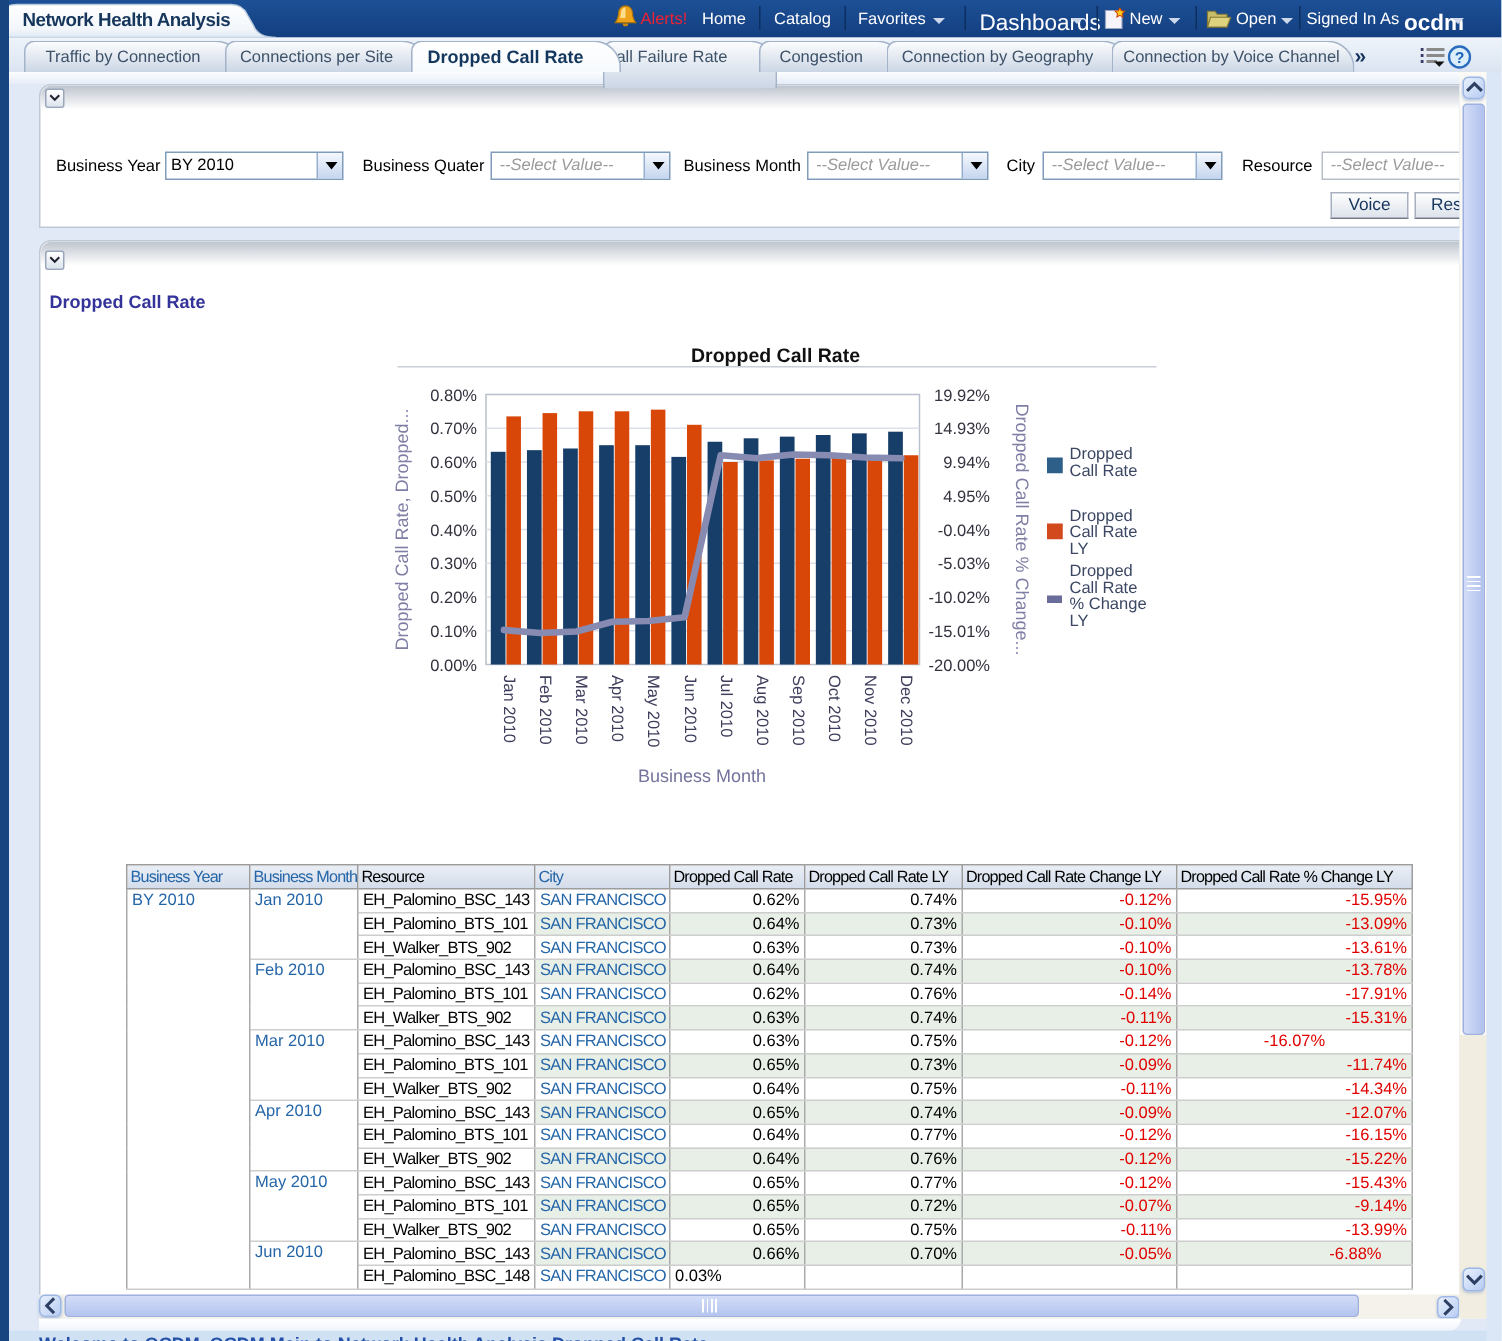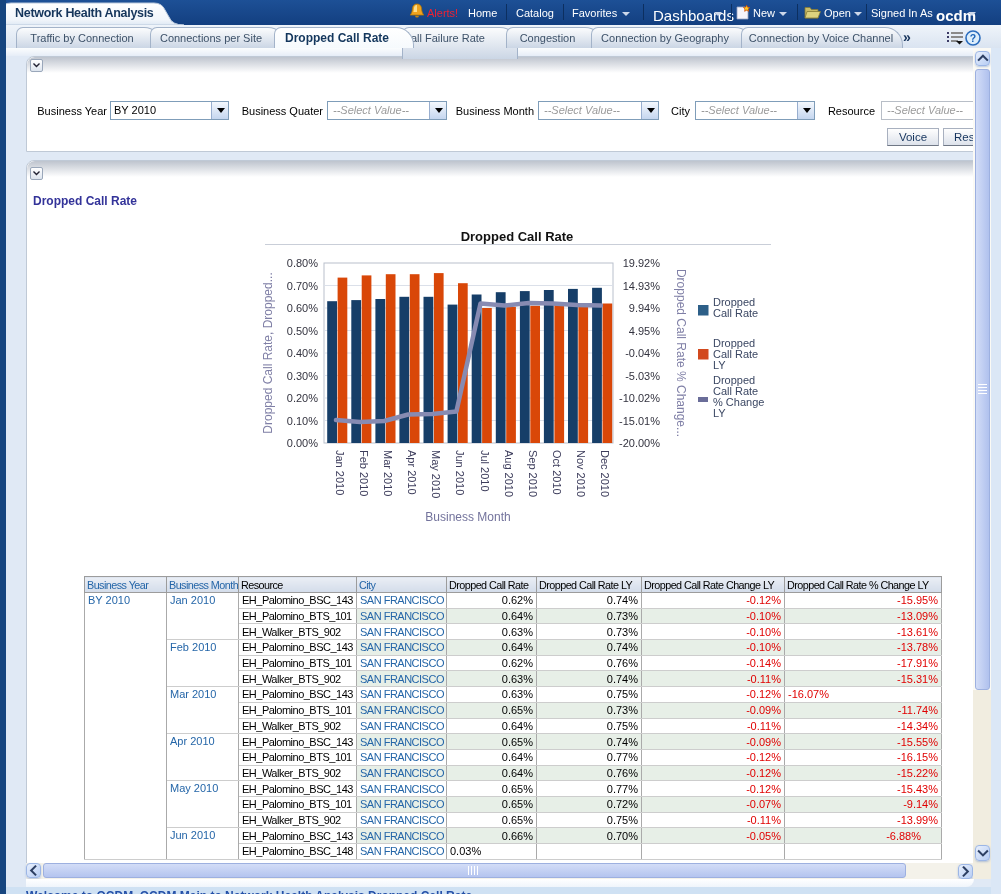--- a/index.html
+++ b/index.html
@@ -284,21 +284,21 @@
         <td style="border:1px solid #aaaaaa;border-top-color:#cdcdcd;border-bottom-color:#cdcdcd;color:#e00000;padding:0 3px;background:#e7efe7;text-align:right;">-0.11%</td>
         <td style="border:1px solid #aaaaaa;border-top-color:#cdcdcd;border-bottom-color:#cdcdcd;color:#e00000;padding:0 3px;background:#e7efe7;text-align:right;">-15.31%</td>
       </tr>
       <tr style="height:15.7px;">
         <td rowspan="3" style="border:1px solid #aaaaaa;border-top-color:#cdcdcd;border-bottom-color:#cdcdcd;color:#2566a8;vertical-align:top;padding:1px 3px;background:#fff;">Mar 2010</td>
         <td style="border:1px solid #aaaaaa;border-top-color:#cdcdcd;border-bottom-color:#cdcdcd;color:#000;padding:0 3px;background:#fff;white-space:nowrap;letter-spacing:-0.5px;">EH_Palomino_BSC_143</td>
         <td style="border:1px solid #aaaaaa;border-top-color:#cdcdcd;border-bottom-color:#cdcdcd;color:#2566a8;padding:0 3px;background:#ffffff;white-space:nowrap;letter-spacing:-0.5px;">SAN FRANCISCO</td>
         <td style="border:1px solid #aaaaaa;border-top-color:#cdcdcd;border-bottom-color:#cdcdcd;color:#000;padding:0 3px;background:#ffffff;text-align:right;">0.63%</td>
         <td style="border:1px solid #aaaaaa;border-top-color:#cdcdcd;border-bottom-color:#cdcdcd;color:#000;padding:0 3px;background:#ffffff;text-align:right;">0.75%</td>
         <td style="border:1px solid #aaaaaa;border-top-color:#cdcdcd;border-bottom-color:#cdcdcd;color:#e00000;padding:0 3px;background:#ffffff;text-align:right;">-0.12%</td>
-        <td style="border:1px solid #aaaaaa;border-top-color:#cdcdcd;border-bottom-color:#cdcdcd;color:#e00000;padding:0 3px;background:#ffffff;text-align:left;">-16.07%</td>
+        <td style="border:1px solid #aaaaaa;border-top-color:#cdcdcd;border-bottom-color:#cdcdcd;color:#e00000;padding:0 3px;background:#ffffff;text-align:center;">-16.07%</td>
       </tr>
       <tr style="height:15.7px;">
         <td style="border:1px solid #aaaaaa;border-top-color:#cdcdcd;border-bottom-color:#cdcdcd;color:#000;padding:0 3px;background:#fff;white-space:nowrap;letter-spacing:-0.5px;">EH_Palomino_BTS_101</td>
         <td style="border:1px solid #aaaaaa;border-top-color:#cdcdcd;border-bottom-color:#cdcdcd;color:#2566a8;padding:0 3px;background:#e7efe7;white-space:nowrap;letter-spacing:-0.5px;">SAN FRANCISCO</td>
         <td style="border:1px solid #aaaaaa;border-top-color:#cdcdcd;border-bottom-color:#cdcdcd;color:#000;padding:0 3px;background:#e7efe7;text-align:right;">0.65%</td>
         <td style="border:1px solid #aaaaaa;border-top-color:#cdcdcd;border-bottom-color:#cdcdcd;color:#000;padding:0 3px;background:#e7efe7;text-align:right;">0.73%</td>
         <td style="border:1px solid #aaaaaa;border-top-color:#cdcdcd;border-bottom-color:#cdcdcd;color:#e00000;padding:0 3px;background:#e7efe7;text-align:right;">-0.09%</td>
         <td style="border:1px solid #aaaaaa;border-top-color:#cdcdcd;border-bottom-color:#cdcdcd;color:#e00000;padding:0 3px;background:#e7efe7;text-align:right;">-11.74%</td>
       </tr>
       <tr style="height:15.7px;">
@@ -309,21 +309,21 @@
         <td style="border:1px solid #aaaaaa;border-top-color:#cdcdcd;border-bottom-color:#cdcdcd;color:#e00000;padding:0 3px;background:#ffffff;text-align:right;">-0.11%</td>
         <td style="border:1px solid #aaaaaa;border-top-color:#cdcdcd;border-bottom-color:#cdcdcd;color:#e00000;padding:0 3px;background:#ffffff;text-align:right;">-14.34%</td>
       </tr>
       <tr style="height:15.7px;">
         <td rowspan="3" style="border:1px solid #aaaaaa;border-top-color:#cdcdcd;border-bottom-color:#cdcdcd;color:#2566a8;vertical-align:top;padding:1px 3px;background:#fff;">Apr 2010</td>
         <td style="border:1px solid #aaaaaa;border-top-color:#cdcdcd;border-bottom-color:#cdcdcd;color:#000;padding:0 3px;background:#fff;white-space:nowrap;letter-spacing:-0.5px;">EH_Palomino_BSC_143</td>
         <td style="border:1px solid #aaaaaa;border-top-color:#cdcdcd;border-bottom-color:#cdcdcd;color:#2566a8;padding:0 3px;background:#e7efe7;white-space:nowrap;letter-spacing:-0.5px;">SAN FRANCISCO</td>
         <td style="border:1px solid #aaaaaa;border-top-color:#cdcdcd;border-bottom-color:#cdcdcd;color:#000;padding:0 3px;background:#e7efe7;text-align:right;">0.65%</td>
         <td style="border:1px solid #aaaaaa;border-top-color:#cdcdcd;border-bottom-color:#cdcdcd;color:#000;padding:0 3px;background:#e7efe7;text-align:right;">0.74%</td>
         <td style="border:1px solid #aaaaaa;border-top-color:#cdcdcd;border-bottom-color:#cdcdcd;color:#e00000;padding:0 3px;background:#e7efe7;text-align:right;">-0.09%</td>
-        <td style="border:1px solid #aaaaaa;border-top-color:#cdcdcd;border-bottom-color:#cdcdcd;color:#e00000;padding:0 3px;background:#e7efe7;text-align:right;">-15.55%</td>
+        <td style="border:1px solid #aaaaaa;border-top-color:#cdcdcd;border-bottom-color:#cdcdcd;color:#e00000;padding:0 3px;background:#e7efe7;text-align:right;">-12.07%</td>
       </tr>
       <tr style="height:15.7px;">
         <td style="border:1px solid #aaaaaa;border-top-color:#cdcdcd;border-bottom-color:#cdcdcd;color:#000;padding:0 3px;background:#fff;white-space:nowrap;letter-spacing:-0.5px;">EH_Palomino_BTS_101</td>
         <td style="border:1px solid #aaaaaa;border-top-color:#cdcdcd;border-bottom-color:#cdcdcd;color:#2566a8;padding:0 3px;background:#ffffff;white-space:nowrap;letter-spacing:-0.5px;">SAN FRANCISCO</td>
         <td style="border:1px solid #aaaaaa;border-top-color:#cdcdcd;border-bottom-color:#cdcdcd;color:#000;padding:0 3px;background:#ffffff;text-align:right;">0.64%</td>
         <td style="border:1px solid #aaaaaa;border-top-color:#cdcdcd;border-bottom-color:#cdcdcd;color:#000;padding:0 3px;background:#ffffff;text-align:right;">0.77%</td>
         <td style="border:1px solid #aaaaaa;border-top-color:#cdcdcd;border-bottom-color:#cdcdcd;color:#e00000;padding:0 3px;background:#ffffff;text-align:right;">-0.12%</td>
         <td style="border:1px solid #aaaaaa;border-top-color:#cdcdcd;border-bottom-color:#cdcdcd;color:#e00000;padding:0 3px;background:#ffffff;text-align:right;">-16.15%</td>
       </tr>
       <tr style="height:15.7px;">

